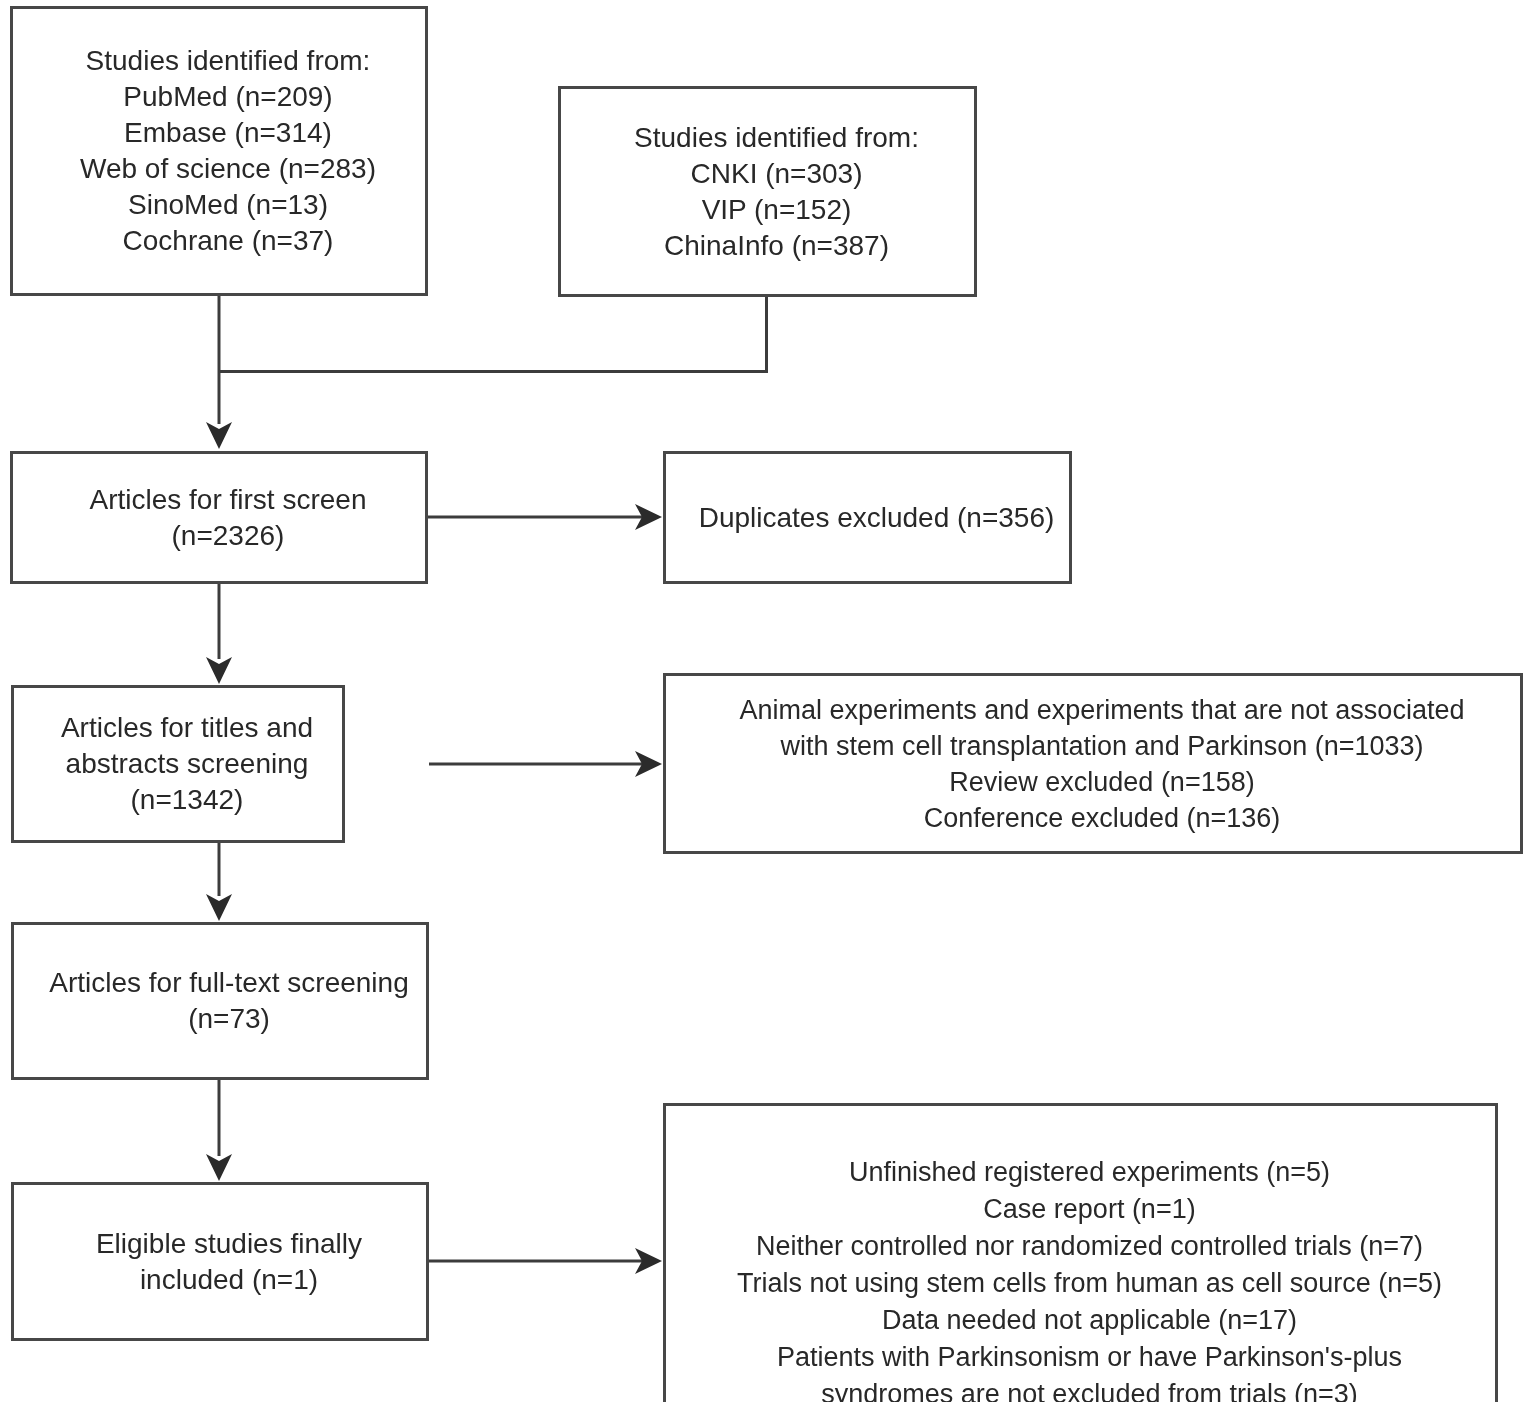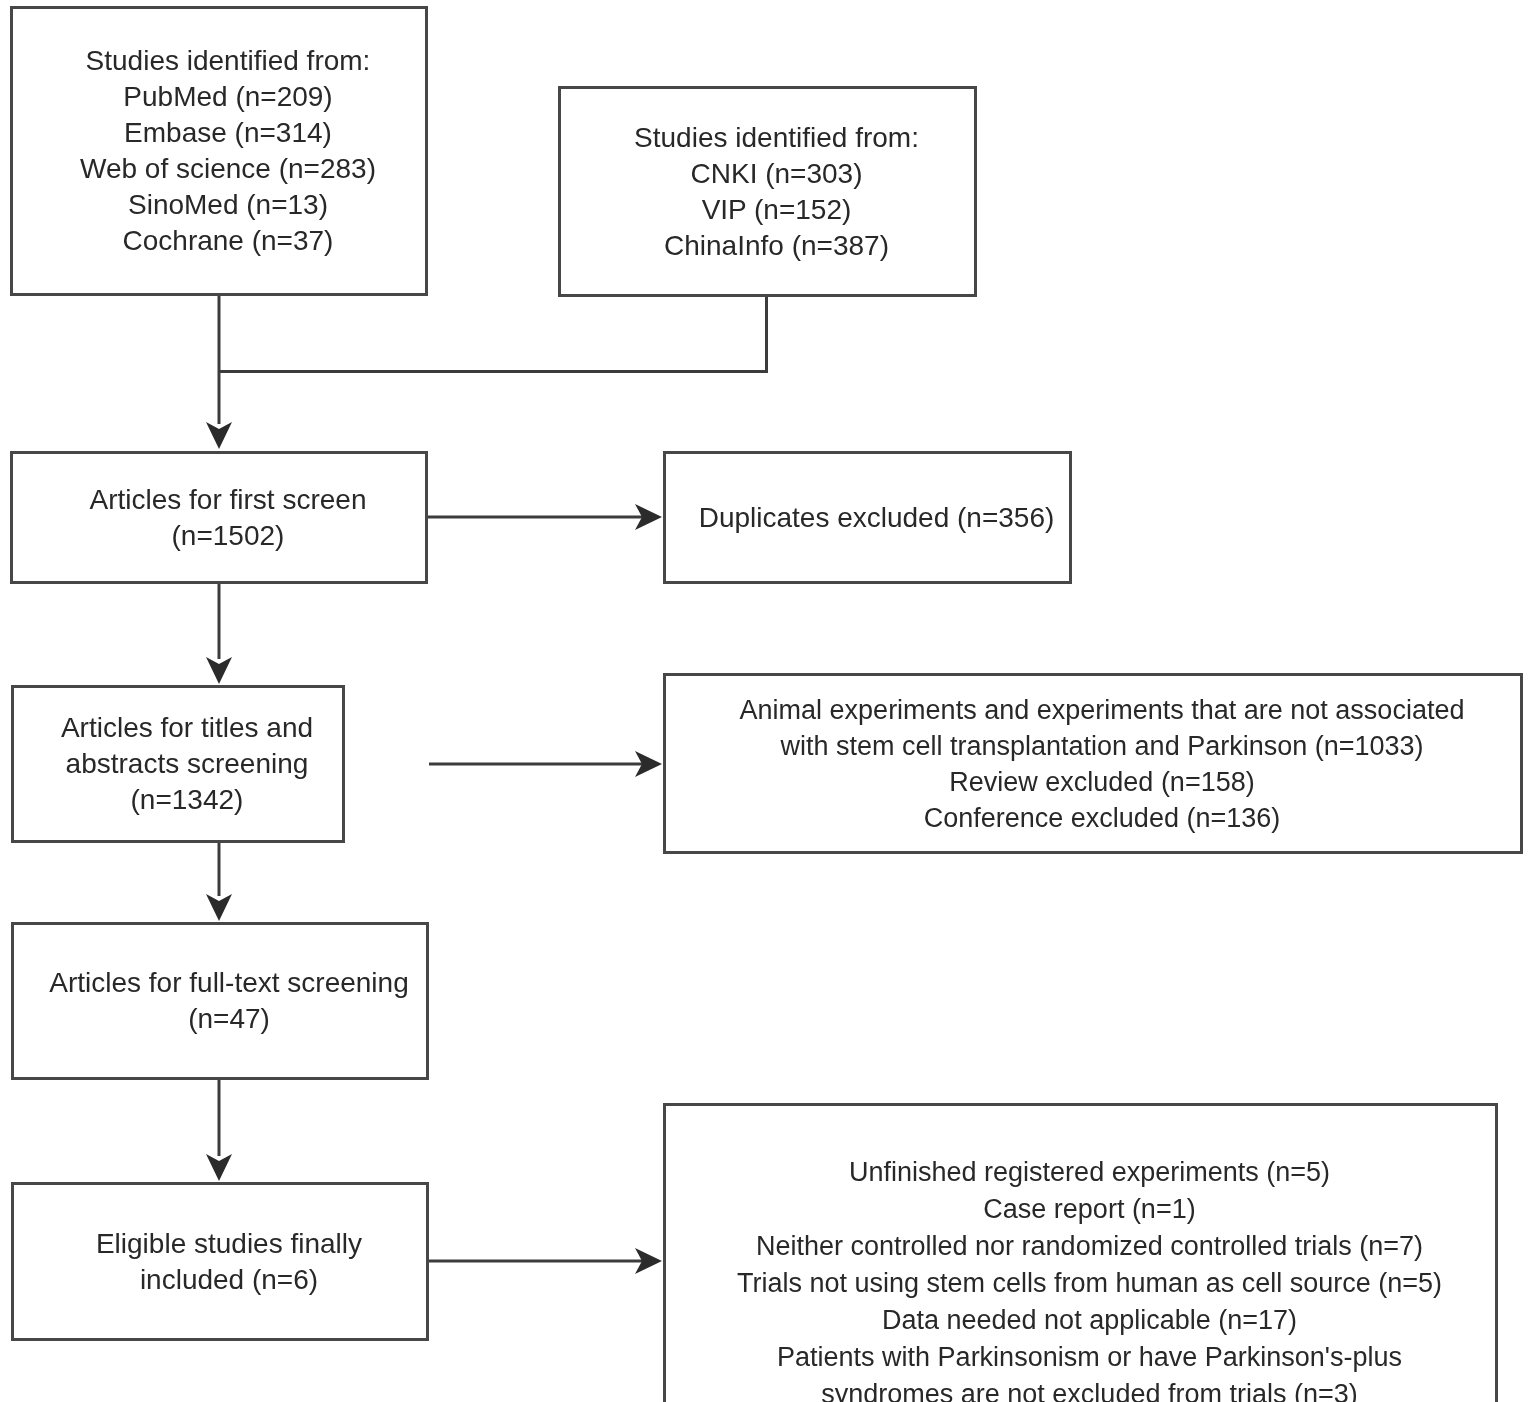--- a/index.html
+++ b/index.html
@@ -106,21 +106,21 @@
 
   <div class="box" id="box-sources-right">
     <div>Studies identified from:
 CNKI (n=303)
 VIP (n=152)
 ChinaInfo (n=387)</div>
   </div>
 
   <div class="box" id="box-first-screen">
     <div>Articles for first screen
-(n=1502)</div>
+(n=2326)</div>
   </div>
 
   <div class="box" id="box-duplicates">
     <div>Duplicates excluded (n=356)</div>
   </div>
 
   <div class="box" id="box-titles">
     <div>Articles for titles and
 abstracts screening
 (n=1342)</div>
@@ -128,26 +128,26 @@
 
   <div class="box" id="box-titles-exclusions">
     <div>Animal experiments and experiments that are not associated
 with stem cell transplantation and Parkinson (n=1033)
 Review excluded (n=158)
 Conference excluded (n=136)</div>
   </div>
 
   <div class="box" id="box-fulltext">
     <div>Articles for full-text screening
-(n=47)</div>
+(n=73)</div>
   </div>
 
   <div class="box" id="box-eligible">
     <div>Eligible studies finally
-included (n=6)</div>
+included (n=1)</div>
   </div>
 
   <div class="box" id="box-final-exclusions">
     <div>Unfinished registered experiments (n=5)
 Case report (n=1)
 Neither controlled nor randomized controlled trials (n=7)
 Trials not using stem cells from human as cell source (n=5)
 Data needed not applicable (n=17)
 Patients with Parkinsonism or have Parkinson's-plus
 syndromes are not excluded from trials (n=3)</div>

